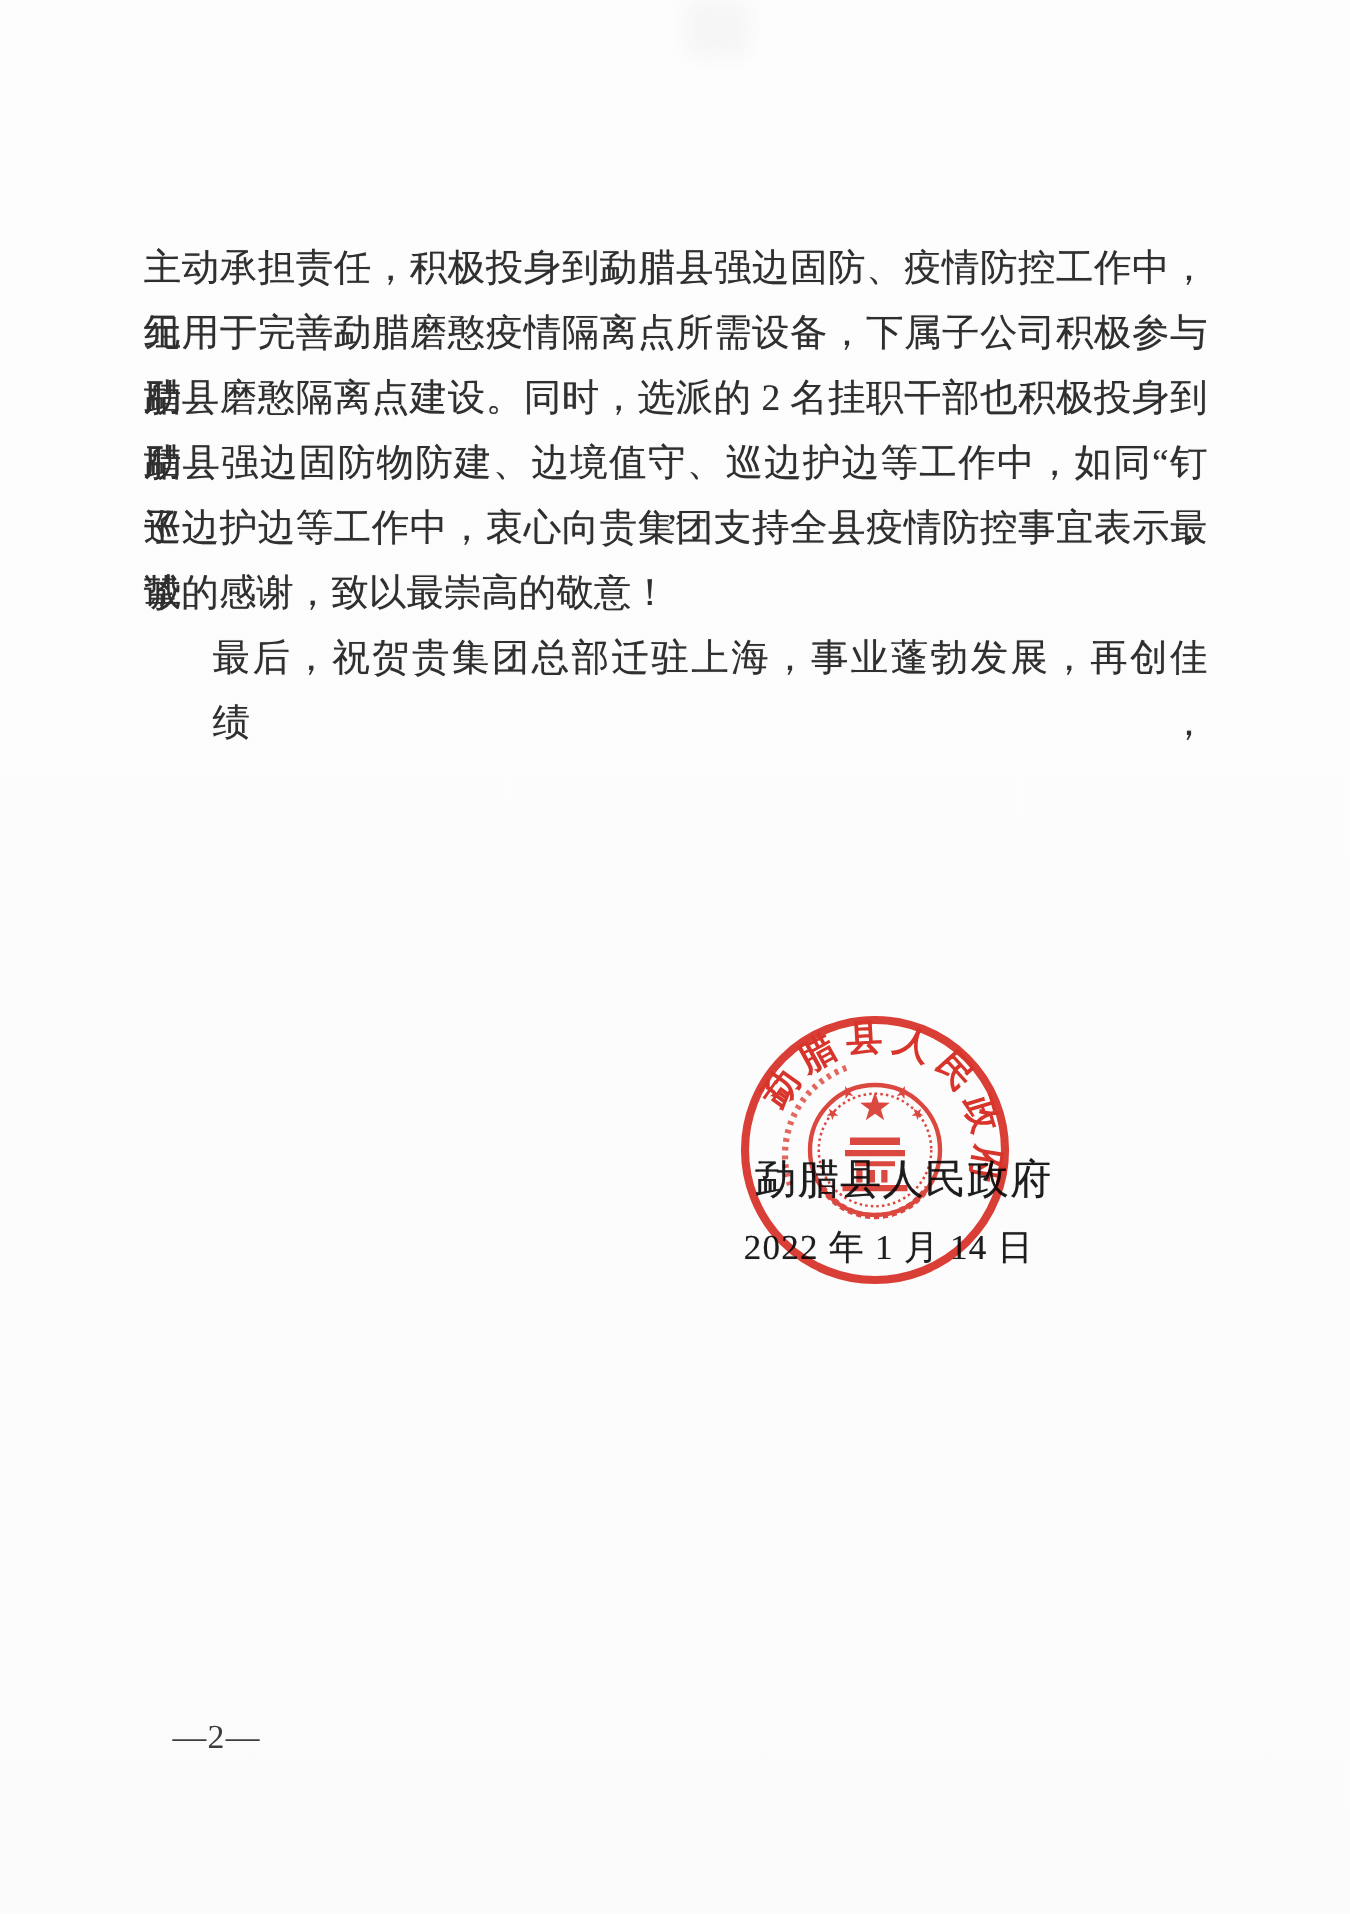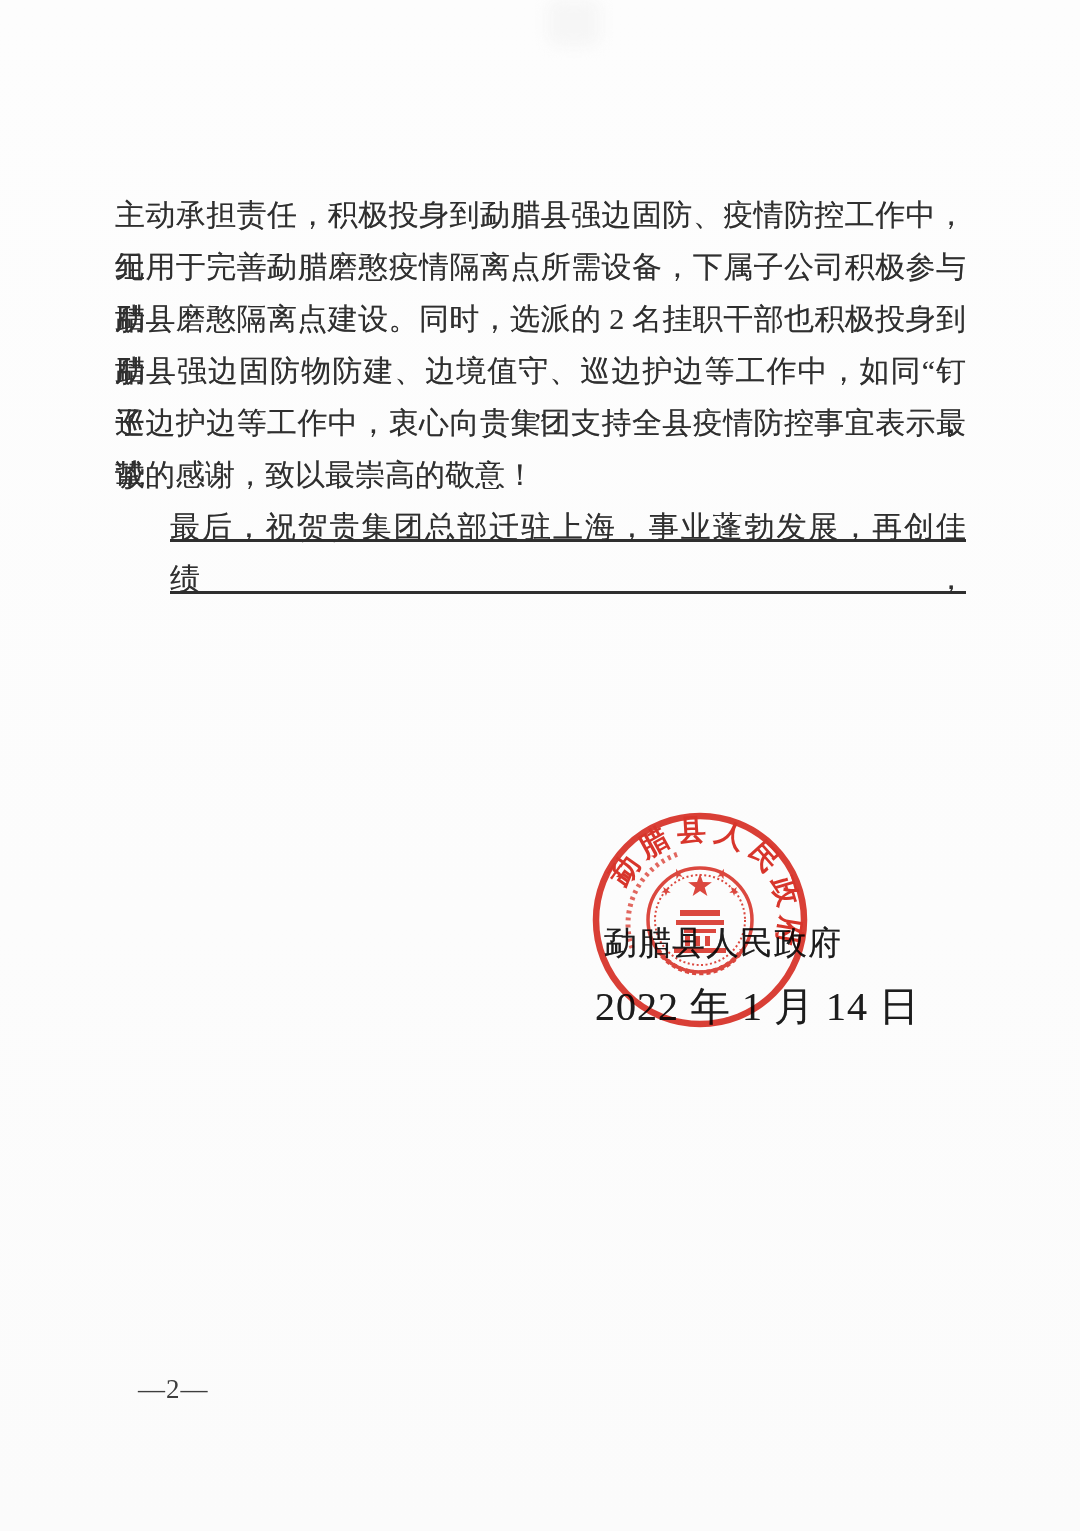--- a/index.html
+++ b/index.html
@@ -23,28 +23,28 @@
     font-size: 30px; color: #2f2f2f;
     text-shadow: 0 0 0.6px rgba(40,40,40,0.45);
   }
   .line {
     height: 52px; line-height: 52px;
     text-align: justify; text-align-last: justify;
     white-space: nowrap; letter-spacing: 0;
   }
   .line.justified { white-space: normal; }
   .line.last { text-align: center; text-align-last: left; }
-  .line.indent { padding-left: 55px; text-decoration: underline; }
+  .line.indent { padding-left: 55px; }
   .sign-block { position: absolute; color: #1d1d1d; }
   .signature {
     left: 604px; top: 921px; font-size: 33px; letter-spacing: 1px;
     text-shadow: 0 0 0.6px rgba(20,20,20,0.5);
   }
   .sign-date {
-    left: 595px; top: 979px; font-size: 40px; letter-spacing: 1px;
+    left: 595px; top: 979px; font-size: 28px; letter-spacing: 1px;
     text-shadow: 0 0 0.6px rgba(20,20,20,0.5);
   }
   .seal {
     position: absolute; left: 586px; top: 806px; width: 228px; height: 228px;
     mix-blend-mode: multiply; opacity: 0.93; filter: blur(0.3px);
   }
   .page-number {
     position: absolute; left: 138px; top: 1374px;
     font-size: 27px; color: #3d3d3d; letter-spacing: 1px;
   }

